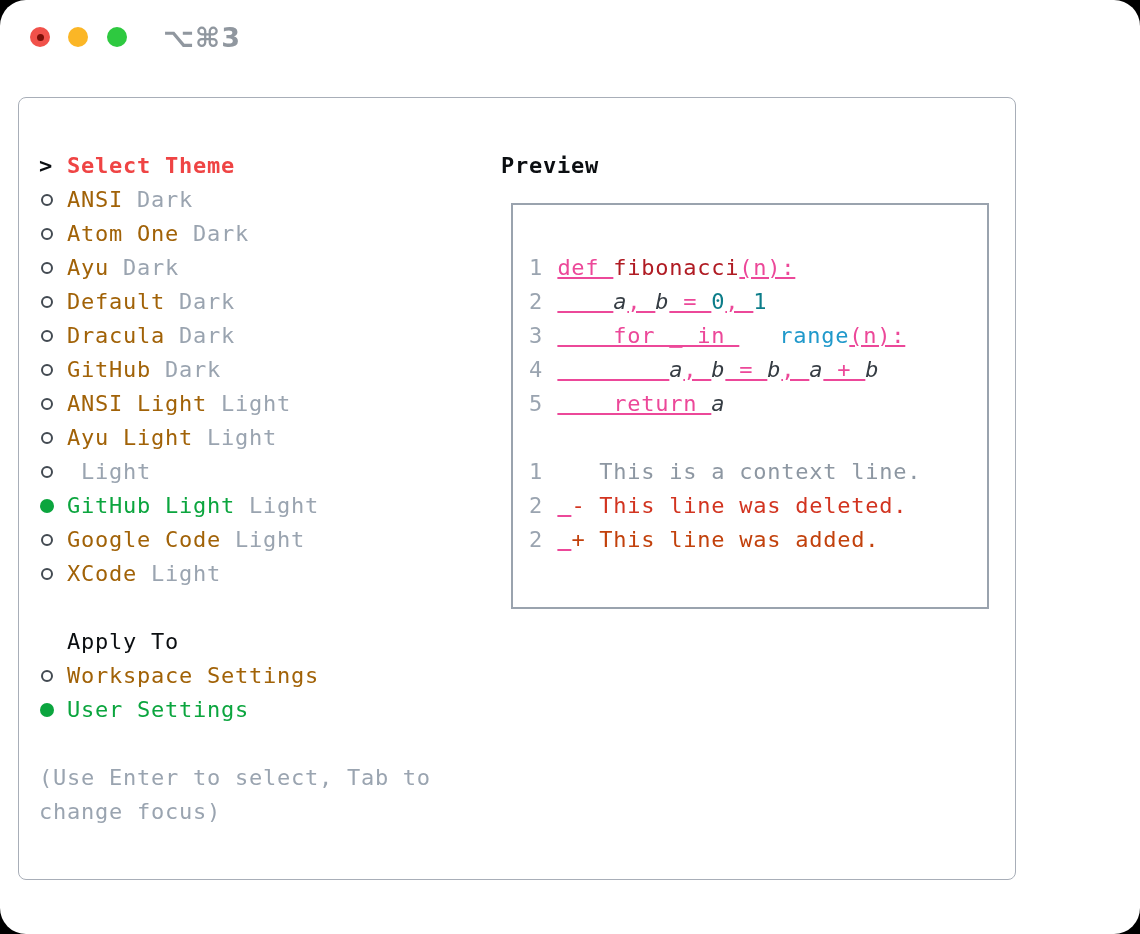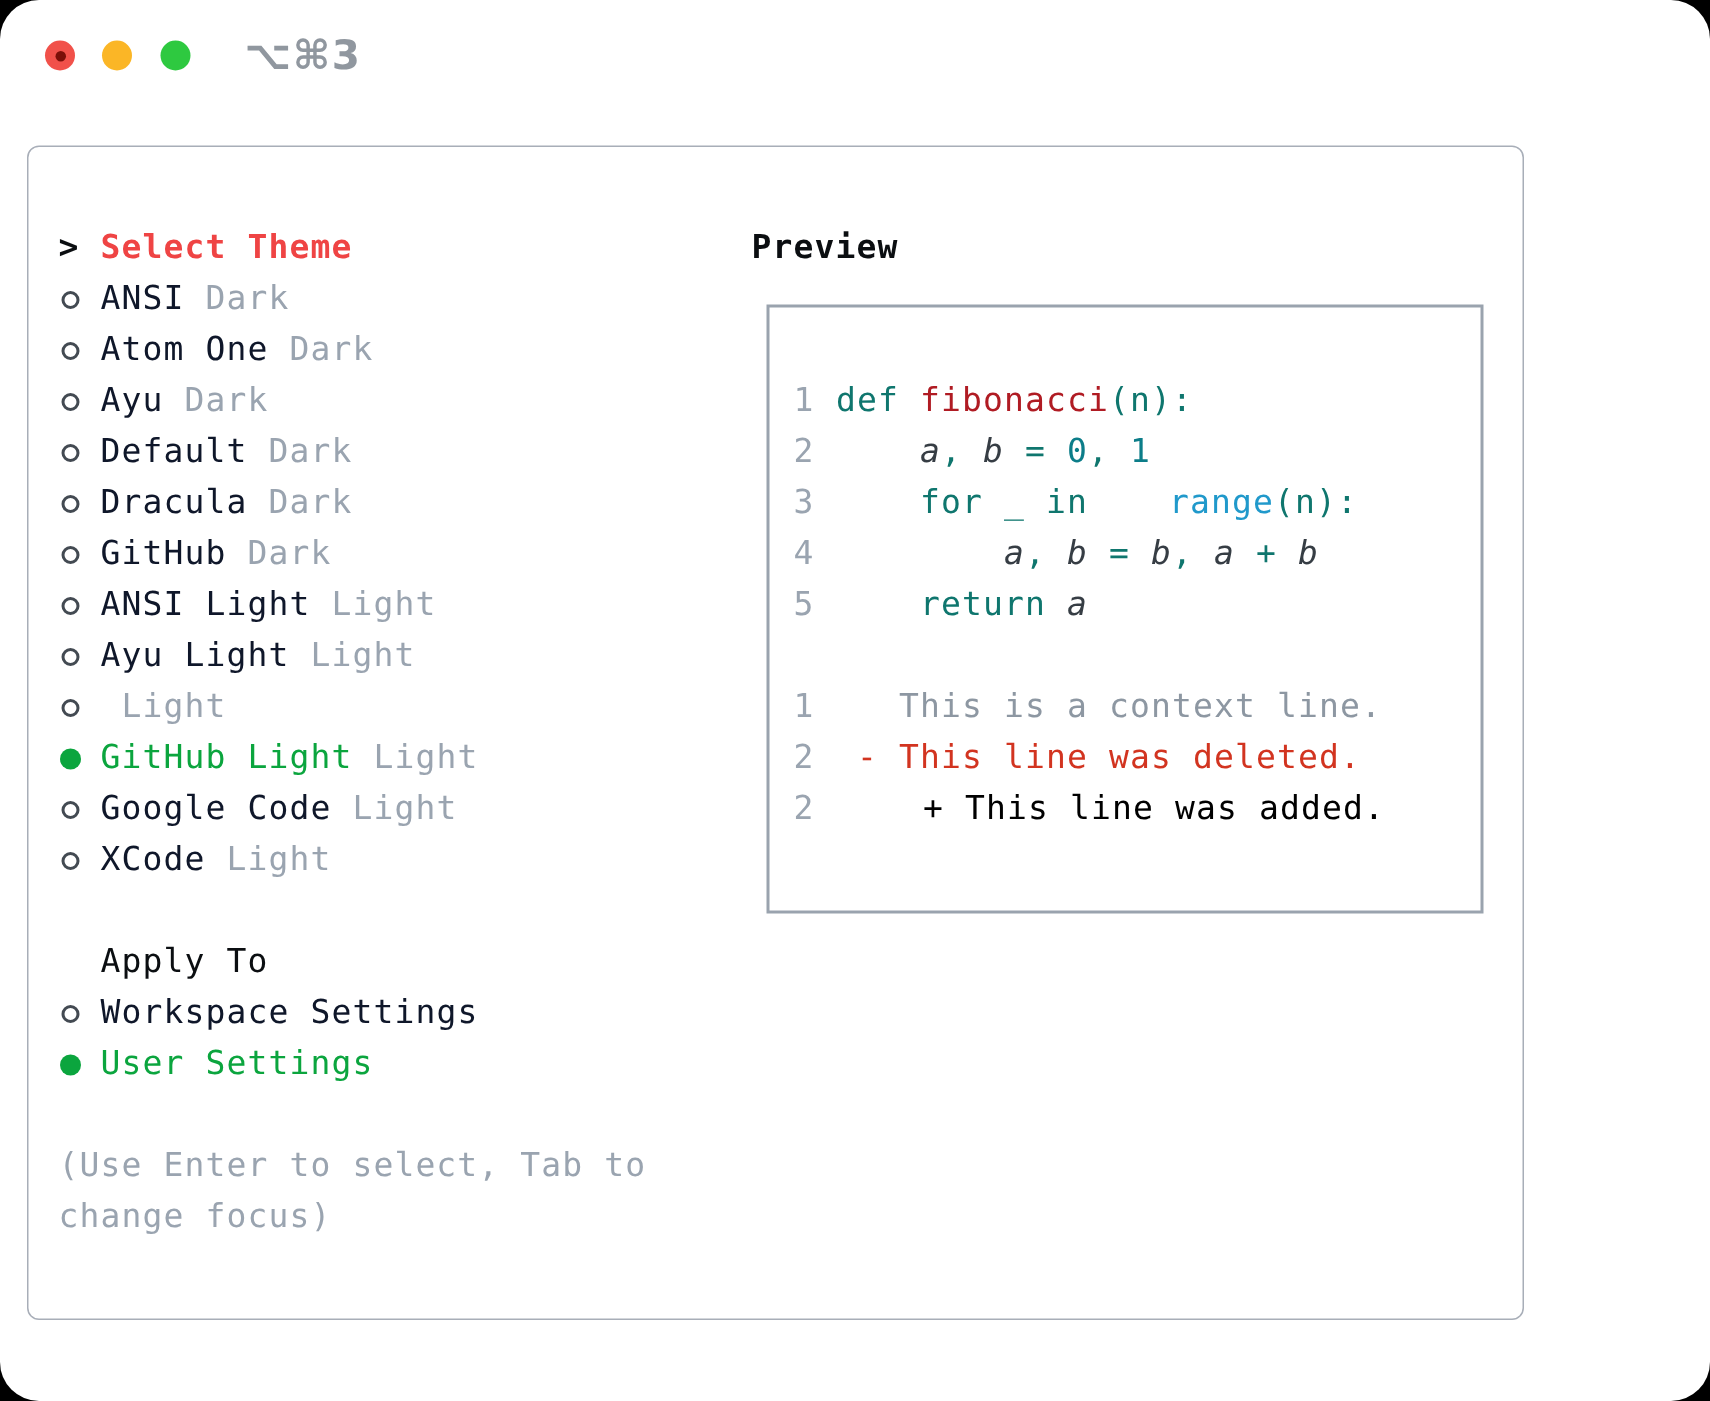--- a/index.html
+++ b/index.html
@@ -26,43 +26,43 @@
   }
   .mono{font-size:22px;line-height:34px;letter-spacing:0.75px;color:#363d44;}
   
   .left-col{position:absolute;left:20px;top:51px;width:450px;}
   .row{display:flex;align-items:center;height:34px;}
   .bullet{width:28px;flex:0 0 28px;display:flex;align-items:center;}
   .caret{font-weight:700;color:#0b0e11;}
   .radio{width:12px;height:12px;border:2px solid #434a52;border-radius:50%;box-sizing:border-box;margin-left:2px;}
   .radio.on{border:none;background:var(--accent);width:14px;height:14px;margin-left:1px;}
   .hdr{font-weight:700;color:#ef4444;}
-  .name{color:#0f172a;white-space:pre;}
+  .name{color:#a16207;white-space:pre;}
   .name.sel{color:var(--accent);}
   .badge{color:#9aa4b0;white-space:pre;}
   .gap34{height:34px;}
   .hint{color:#9aa4b0;white-space:pre;}
   
   .preview-label{position:absolute;left:482px;top:51px;height:34px;font-weight:700;color:#0b0e11;}
   .preview-box{
     position:absolute;left:492px;top:105px;width:478px;height:406px;
     border:2px solid #9aa3ae;box-sizing:border-box;background:#fff;
     padding:46px 0 0 16px;overflow:hidden;
   }
   .pl{height:34px;white-space:pre;}
   .ln{display:inline-block;width:14.2px;margin-right:14.2px;color:#9aa4b0;}
   .pc{white-space:pre;}
-  .tok-plain{color:#0f766e;}
+  .tok-plain{color:#ec4899;text-decoration:underline;}
   .tok-func{color:#b01b23;}
   .tok-num{color:#0c7d89;}
   .tok-builtin{color:#2099cb;margin-left:40px;}
   .tok-var{color:#363d44;font-style:italic;}
   .tok-ctx{color:#8d97a2;}
   .tok-del{color:#d23420;}
-  .tok-add{color:#000000;margin-left:44px;}
+  .tok-add{color:#c2410c;}
 </style>
 </head>
 <body>
 
 <div class="window">
 
   <div class="titlebar">
     <div class="tl red" style="background: rgb(241, 81, 74);"></div>
     <div class="tl yellow" style="background: rgb(251, 182, 38);"></div>
     <div class="tl green" style="background: rgb(46, 201, 64);"></div>

